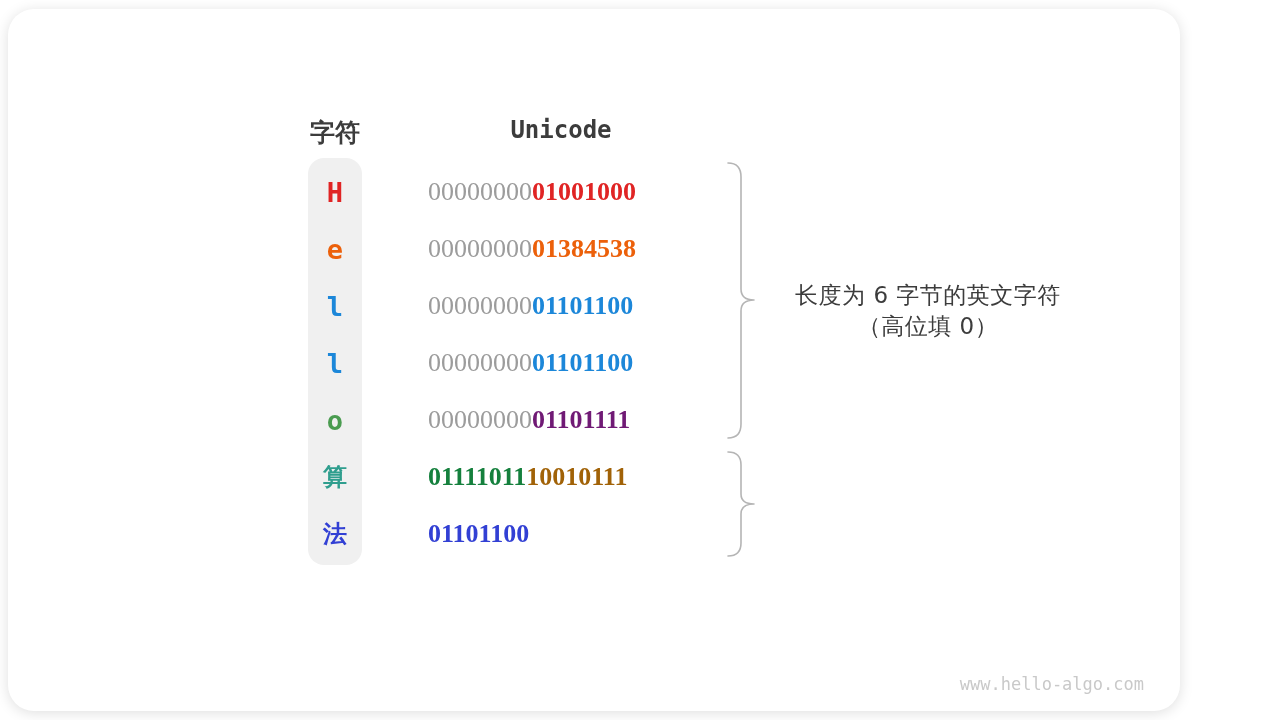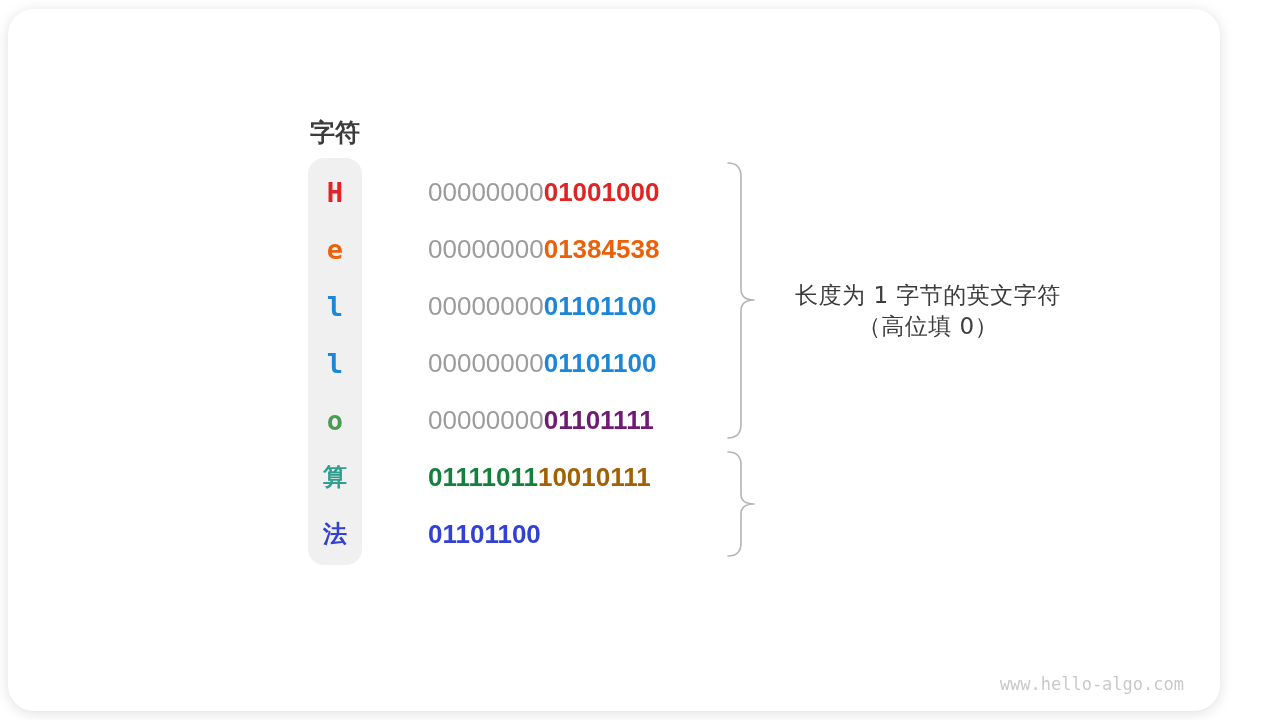--- a/index.html
+++ b/index.html
@@ -8,21 +8,20 @@
     width: 1280px;
     height: 720px;
     background: #ffffff;
     font-family: "Liberation Sans", sans-serif;
     overflow: hidden;
   }
   .canvas {
     position: relative;
     width: 1188px;
     height: 720px;
-    padding-left: 40px;
   }
   .card {
     position: absolute;
     left: 8px;
     top: 9px;
     right: 8px;
     bottom: 9px;
     background: #ffffff;
     border-radius: 26px;
     box-shadow: 0 2px 14px rgba(0,0,0,0.13);
@@ -79,21 +78,21 @@
     font-family: "DejaVu Sans", sans-serif;
     font-size: 24px;
   }
   .cell-bin {
     position: absolute;
     left: 428px;
     top: 0;
     height: 56px;
     display: flex;
     align-items: center;
-    font-family: Liberation Sans, sans-serif;
+    font-family: Liberation Serif, serif;
     font-size: 26px;
     white-space: pre;
   }
   .byte { font-weight: bold; }
   .byte.grayb { font-weight: normal; }
   .braces {
     position: absolute;
     left: 0;
     top: 0;
     pointer-events: none;
@@ -127,20 +126,21 @@
     font-size: 17px;
   }
 </style>
 </head>
 <body>
 
 <div class="canvas">
   <div class="card"></div>
 
   <div class="hdr hdr-char">字符</div>
+  <div class="hdr hdr-unicode">Unicode</div>
 
   <div class="pill"></div>
 
   <div id="rows">
       <div class="row" style="top: 164px;">
         <div class="cell-char" style="color: rgb(224, 36, 36);">H</div>
         <div class="cell-bin"><span class="byte grayb" style="color: rgb(156, 156, 156);">00000000</span> <span class="byte" style="color: rgb(224, 36, 36);">01001000</span></div>
       </div>
       <div class="row" style="top: 221px;">
         <div class="cell-char" style="color: rgb(236, 96, 10);">e</div>
@@ -167,18 +167,18 @@
         <div class="cell-bin"><span class="byte" style="color: rgb(50, 64, 212);">01101100</span> </div>
       </div>
     </div>
 
   <svg class="braces" width="1280" height="720">
     <path d="M 728 163 Q 741 163 741 177 L 741 289 Q 741 300 754 300 Q 741 300 741 311 L 741 424 Q 741 438 728 438"></path>
     <path d="M 728 452 Q 741 452 741 465 L 741 494 Q 741 504 754 504 Q 741 504 741 514 L 741 543 Q 741 556 728 556"></path>
   </svg>
 
   <div class="ann ann1">
-    <div>长度为 1 字节的英文字符</div>
+    <div>长度为 6 字节的英文字符</div>
     <div>（高位填 0）</div>
   </div>
 
   <div class="watermark">www.hello-algo.com</div>
 </div>
 
 </body></html>

